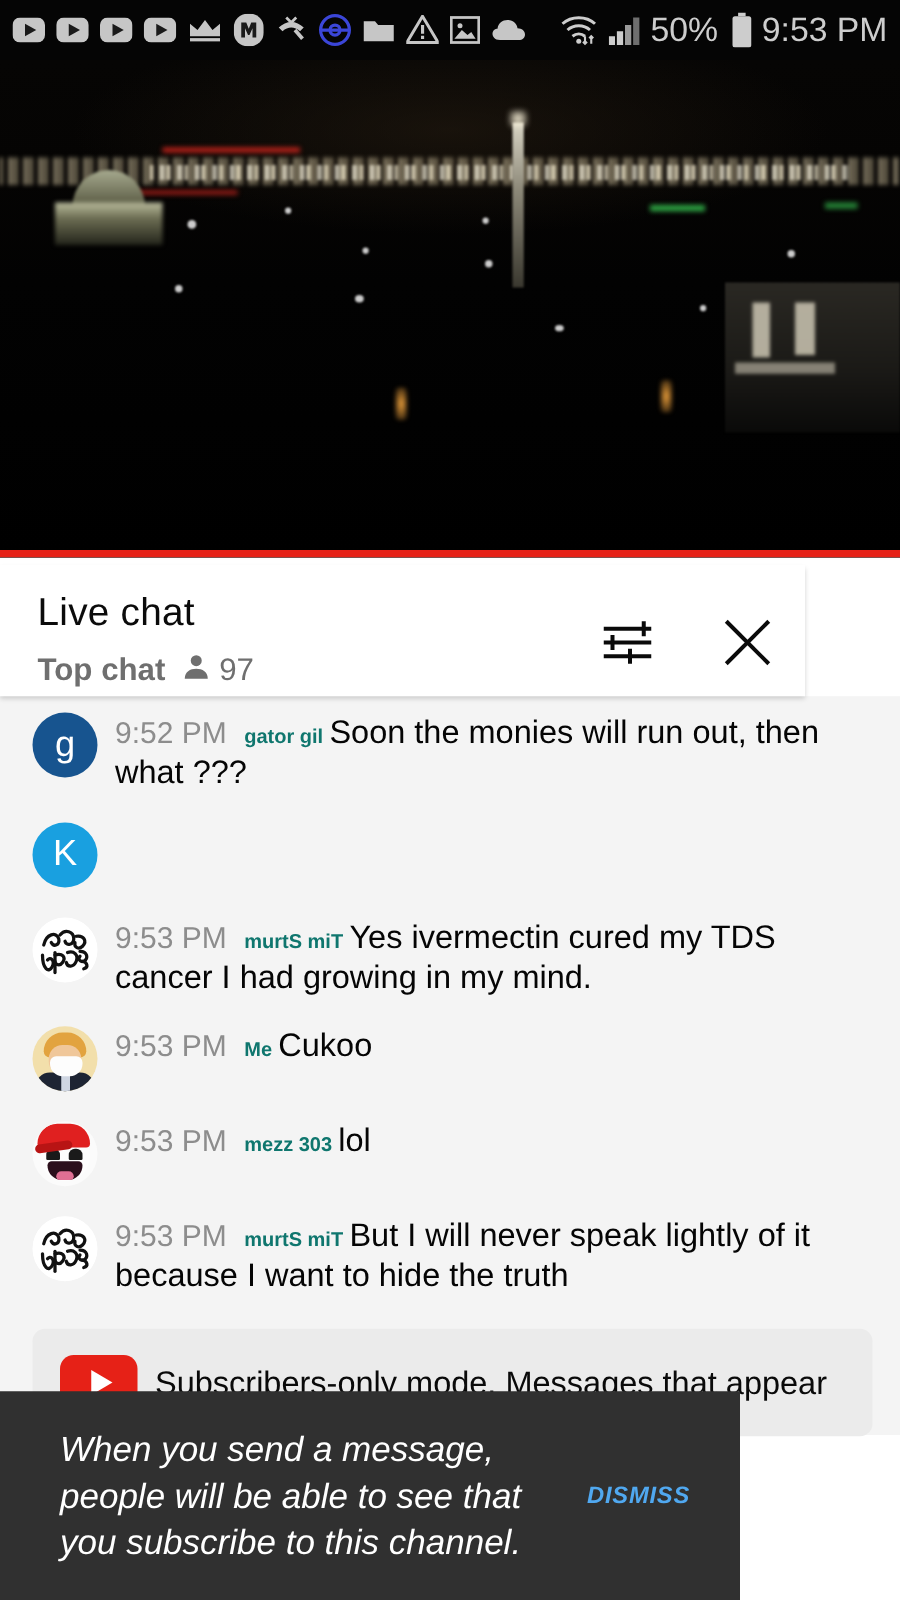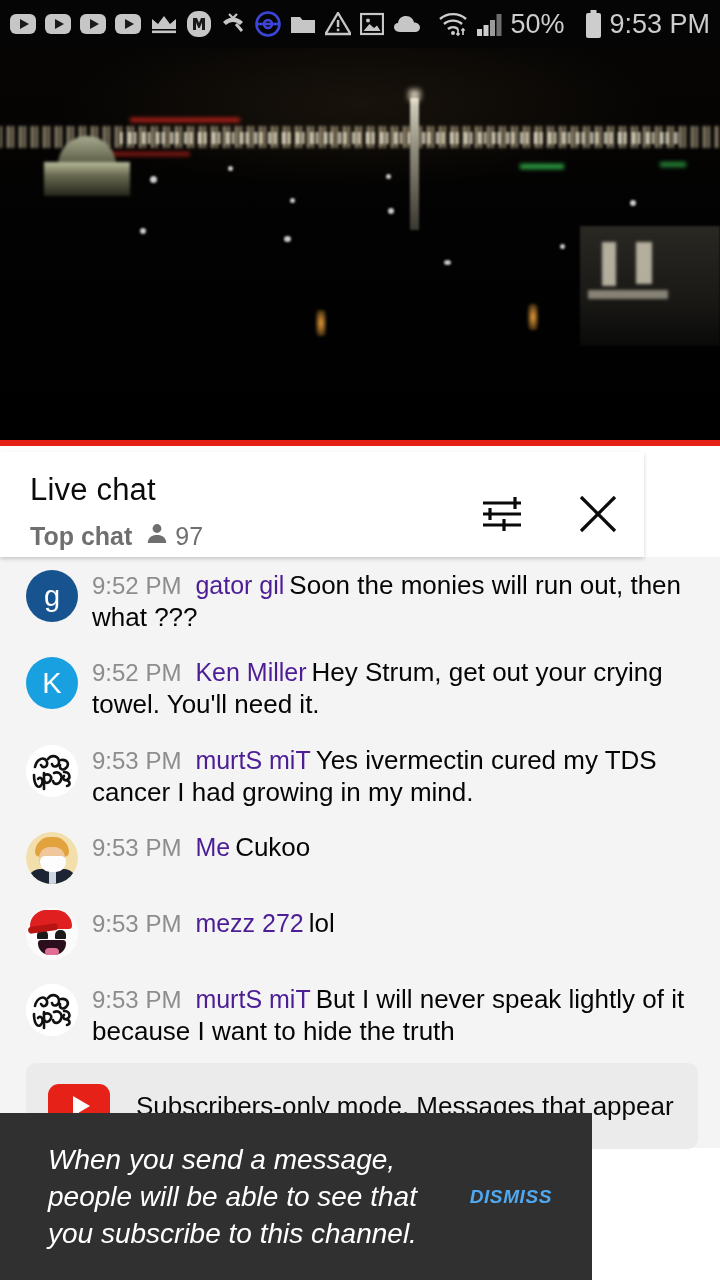--- a/index.html
+++ b/index.html
@@ -14,21 +14,21 @@
   
   .statusbar{
     position:absolute; top:0; left:0; width:720px; height:48px;
     background:#050505; display:flex; align-items:center;
     padding:0 10px 0 10px; gap:0px;
   }
   .sb-left{ display:flex; align-items:center; gap:9px; flex:1; }
   .sb-right{ display:flex; align-items:center; gap:7px; }
   .sb-ico{ display:flex; align-items:center; justify-content:center; }
   .sb-text{ color:#cdcdcd; font-size:27px; letter-spacing:0px; font-family:"Liberation Sans", sans-serif; }
-  .sb-pct{ color:#cdcdcd; font-size:27px; margin-right:14px;}
+  .sb-pct{ color:#cdcdcd; font-size:27px; margin-right:4px;}
 
   
   .video{
     position:absolute; top:48px; left:0; width:720px; height:398px;
     background:#000; overflow:hidden;
   }
   .sky{
     position:absolute; inset:0;
     background:
       radial-gradient(ellipse 60% 30% at 50% 14%, rgba(40,30,18,0.55), rgba(0,0,0,0) 70%),
@@ -131,21 +131,21 @@
   .avatar{
     width:52px; height:52px; border-radius:50%; flex:0 0 52px; margin-right:14px;
     display:flex; align-items:center; justify-content:center; overflow:hidden;
     position:relative; margin-top:2px;
   }
   .avatar .initial{
     color:#fff; font-size:29px; font-weight:500; line-height:1;
   }
   .msg-body{ flex:1; font-size:0; padding-top:2px; }
   .t{ font-size:24px; color:#8d8d8d; margin-right:14px; vertical-align:baseline; }
-  .a{ font-size:25px; color:#4c1d95; font-weight:normal; margin-right:5px; }
+  .a{ font-size:16px; color:#0f766e; font-weight:bold; margin-right:5px; }
   .x{ font-size:26px; color:#050505; line-height:1.22; }
   .msg-line{ line-height:1.25; }
 
   
   .av-graffiti{ background:#fff; }
   .av-graffiti svg{ width:52px; height:52px; }
   
   .av-photo{ background:#f2dfab; }
   .av-photo .hair{
     position:absolute; left:9px; top:5px; width:34px; height:20px;
@@ -191,21 +191,21 @@
   }
   .av-awesome .tongue{
     position:absolute; left:19px; top:40px; width:14px; height:7px;
     background:#e06f94; border-radius:7px 7px 5px 5px;
   }
 
   
   .sub-banner{
     position:absolute; left:26px; top:1063px; width:672px; height:86px;
     background:#ebebeb; border-radius:10px; display:flex; align-items:center;
-    padding:0 22px; gap:26px; z-index:1;
+    padding:0 22px; gap:14px; z-index:1;
   }
   .yt-badge{
     width:62px; height:44px; background:#e62117; border-radius:11px;
     display:flex; align-items:center; justify-content:center; flex:0 0 62px;
   }
   .yt-badge .tri{
     width:0;height:0;border-left:17px solid #fff;
     border-top:10px solid transparent;border-bottom:10px solid transparent;
     margin-left:4px;
   }
@@ -408,21 +408,20 @@
       <div class="msg">
         <div class="avatar" style="background:#17548f">
           <span class="initial">g</span>
         </div>
         <div class="msg-body"><span class="msg-line"><span class="t">9:52 PM</span><span class="a">gator gil</span><span class="x">Soon the monies will run out, then what ???</span></span></div>
       </div>
       <div class="msg">
         <div class="avatar" style="background:#19a0e0">
           <span class="initial">K</span>
         </div>
-        <div class="msg-body"><span class="msg-line"><span class="t">9:52 PM</span><span class="a">Ken Miller</span><span class="x">Hey Strum, get out your crying towel. You'll need it.</span></span></div>
       </div>
       <div class="msg">
         <div class="avatar av-graffiti">
           <svg viewBox="0 0 52 52" xmlns="http://www.w3.org/2000/svg">
             <circle cx="26" cy="26" r="26" fill="#ffffff"></circle>
             <g stroke="#111" fill="none" stroke-width="2.6" stroke-linecap="round">
               <path d="M9 22 C11 13 19 11 21 17 C22 22 17 24 15 20"></path>
               <path d="M22 14 C26 9 33 11 33 17 C33 22 27 23 26 19"></path>
               <path d="M35 15 C41 14 44 19 40 23 C37 26 33 24 34 20"></path>
               <path d="M8 30 C8 41 13 45 16 39 C18 34 14 31 12 34"></path>
@@ -449,21 +448,21 @@
       <div class="msg">
         <div class="avatar av-awesome">
           <span class="head"></span>
           <span class="eyeL"></span>
           <span class="eyeR"></span>
           <span class="mouth"></span>
           <span class="tongue"></span>
           <span class="cap"></span>
           <span class="brim"></span>
         </div>
-        <div class="msg-body"><span class="msg-line"><span class="t">9:53 PM</span><span class="a">mezz 272</span><span class="x">lol</span></span></div>
+        <div class="msg-body"><span class="msg-line"><span class="t">9:53 PM</span><span class="a">mezz 303</span><span class="x">lol</span></span></div>
       </div>
       <div class="msg">
         <div class="avatar av-graffiti">
           <svg viewBox="0 0 52 52" xmlns="http://www.w3.org/2000/svg">
             <circle cx="26" cy="26" r="26" fill="#ffffff"></circle>
             <g stroke="#111" fill="none" stroke-width="2.6" stroke-linecap="round">
               <path d="M9 22 C11 13 19 11 21 17 C22 22 17 24 15 20"></path>
               <path d="M22 14 C26 9 33 11 33 17 C33 22 27 23 26 19"></path>
               <path d="M35 15 C41 14 44 19 40 23 C37 26 33 24 34 20"></path>
               <path d="M8 30 C8 41 13 45 16 39 C18 34 14 31 12 34"></path>

